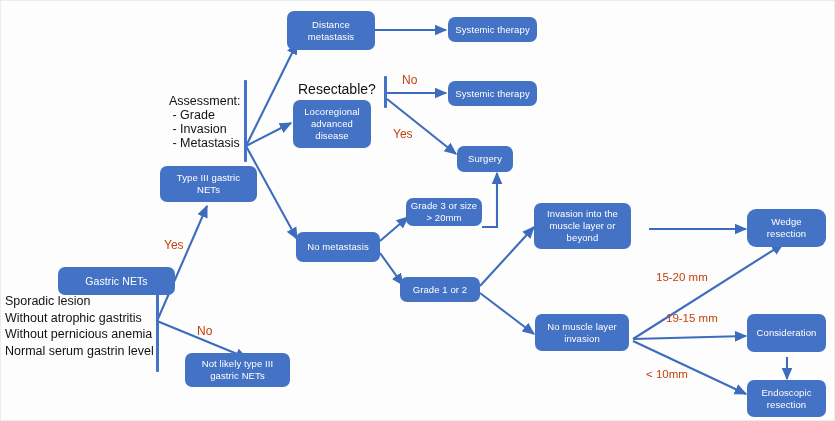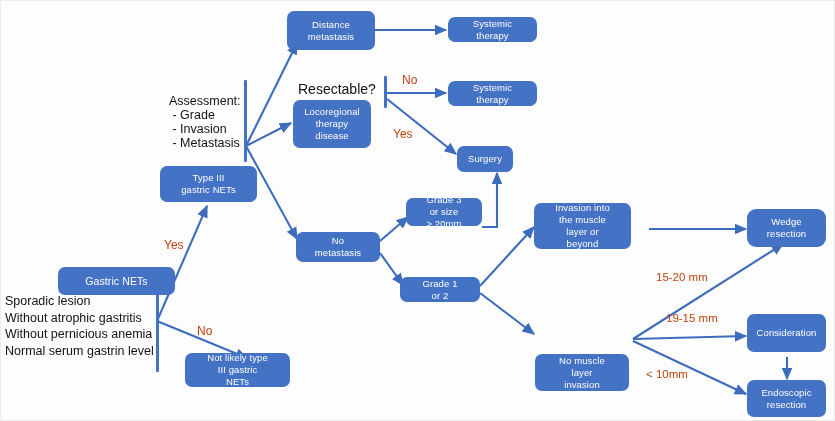--- a/index.html
+++ b/index.html
@@ -31,21 +31,21 @@
     box-sizing: border-box;
     background: #4472c4;
     color: #ffffff;
     border-radius: 7px;
     display: flex;
     align-items: center;
     justify-content: center;
     text-align: center;
     font-size: 9.5px;
     line-height: 12px;
-    padding: 2px 20px;
+    padding: 2px 4px;
     letter-spacing: 0.1px;
   }
   .node.big {
     font-size: 10.5px;
     line-height: 13px;
   }
   .edge-label {
     position: absolute;
     color: #c2410c;
     font-size: 12px;
@@ -151,33 +151,33 @@
   <div class="node" style="left:184px; top:352px; width:105px; height:34px;">Not likely type III gastric NETs</div>
 
   <div class="node" style="left:159px; top:165px; width:97px; height:36px;">Type III gastric NETs</div>
 
   <div class="node" style="left:286px; top:10px; width:88px; height:39px;">Distance metastasis</div>
 
   <div class="node" style="left:447px; top:16px; width:89px; height:25px;">Systemic therapy</div>
 
   <div class="node" style="left:447px; top:80px; width:89px; height:25px;">Systemic therapy</div>
 
-  <div class="node" style="left:292px; top:99px; width:78px; height:48px;">Locoregional therapy disease</div>
+  <div class="node" style="left:292px; top:99px; width:78px; height:48px;">Locoregional advanced disease</div>
 
   <div class="node" style="left:456px; top:145px; width:56px; height:26px;">Surgery</div>
 
   <div class="node" style="left:295px; top:231px; width:84px; height:30px;">No metastasis</div>
 
   <div class="node" style="left:405px; top:197px; width:76px; height:28px;">Grade 3 or size &gt; 20mm</div>
 
   <div class="node" style="left:399px; top:276px; width:80px; height:25px;">Grade 1 or 2</div>
 
   <div class="node" style="left:533px; top:202px; width:97px; height:46px;">Invasion into the muscle layer or beyond</div>
 
-  <div class="node" style="left:534px; top:313px; width:94px; height:37px;margin-top:40px;">No muscle layer invasion</div>
+  <div class="node" style="left:534px; top:313px; width:94px; height:37px;">No muscle layer invasion</div>
 
   <div class="node" style="left:746px; top:208px; width:79px; height:38px;border-radius:9px;">Wedge resection</div>
 
   <div class="node" style="left:746px; top:313px; width:79px; height:38px;">Consideration</div>
 
   <div class="node" style="left:746px; top:379px; width:79px; height:37px;">Endoscopic resection</div>
 
   <div class="edge-label" style="left:163px; top:237px;">Yes</div>
 
   <div class="edge-label" style="left:196px; top:323px;">No</div>

